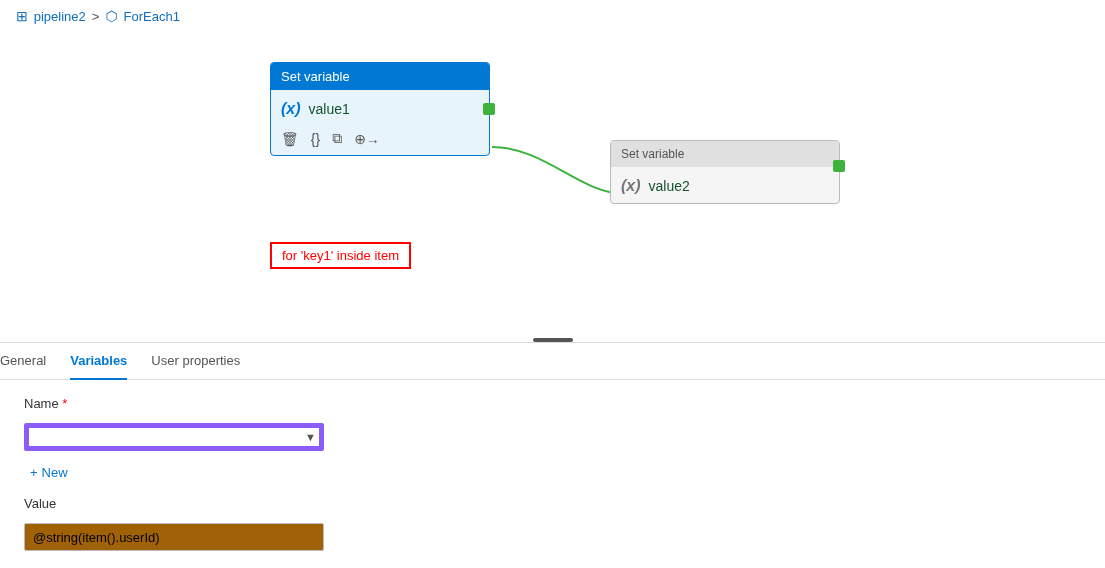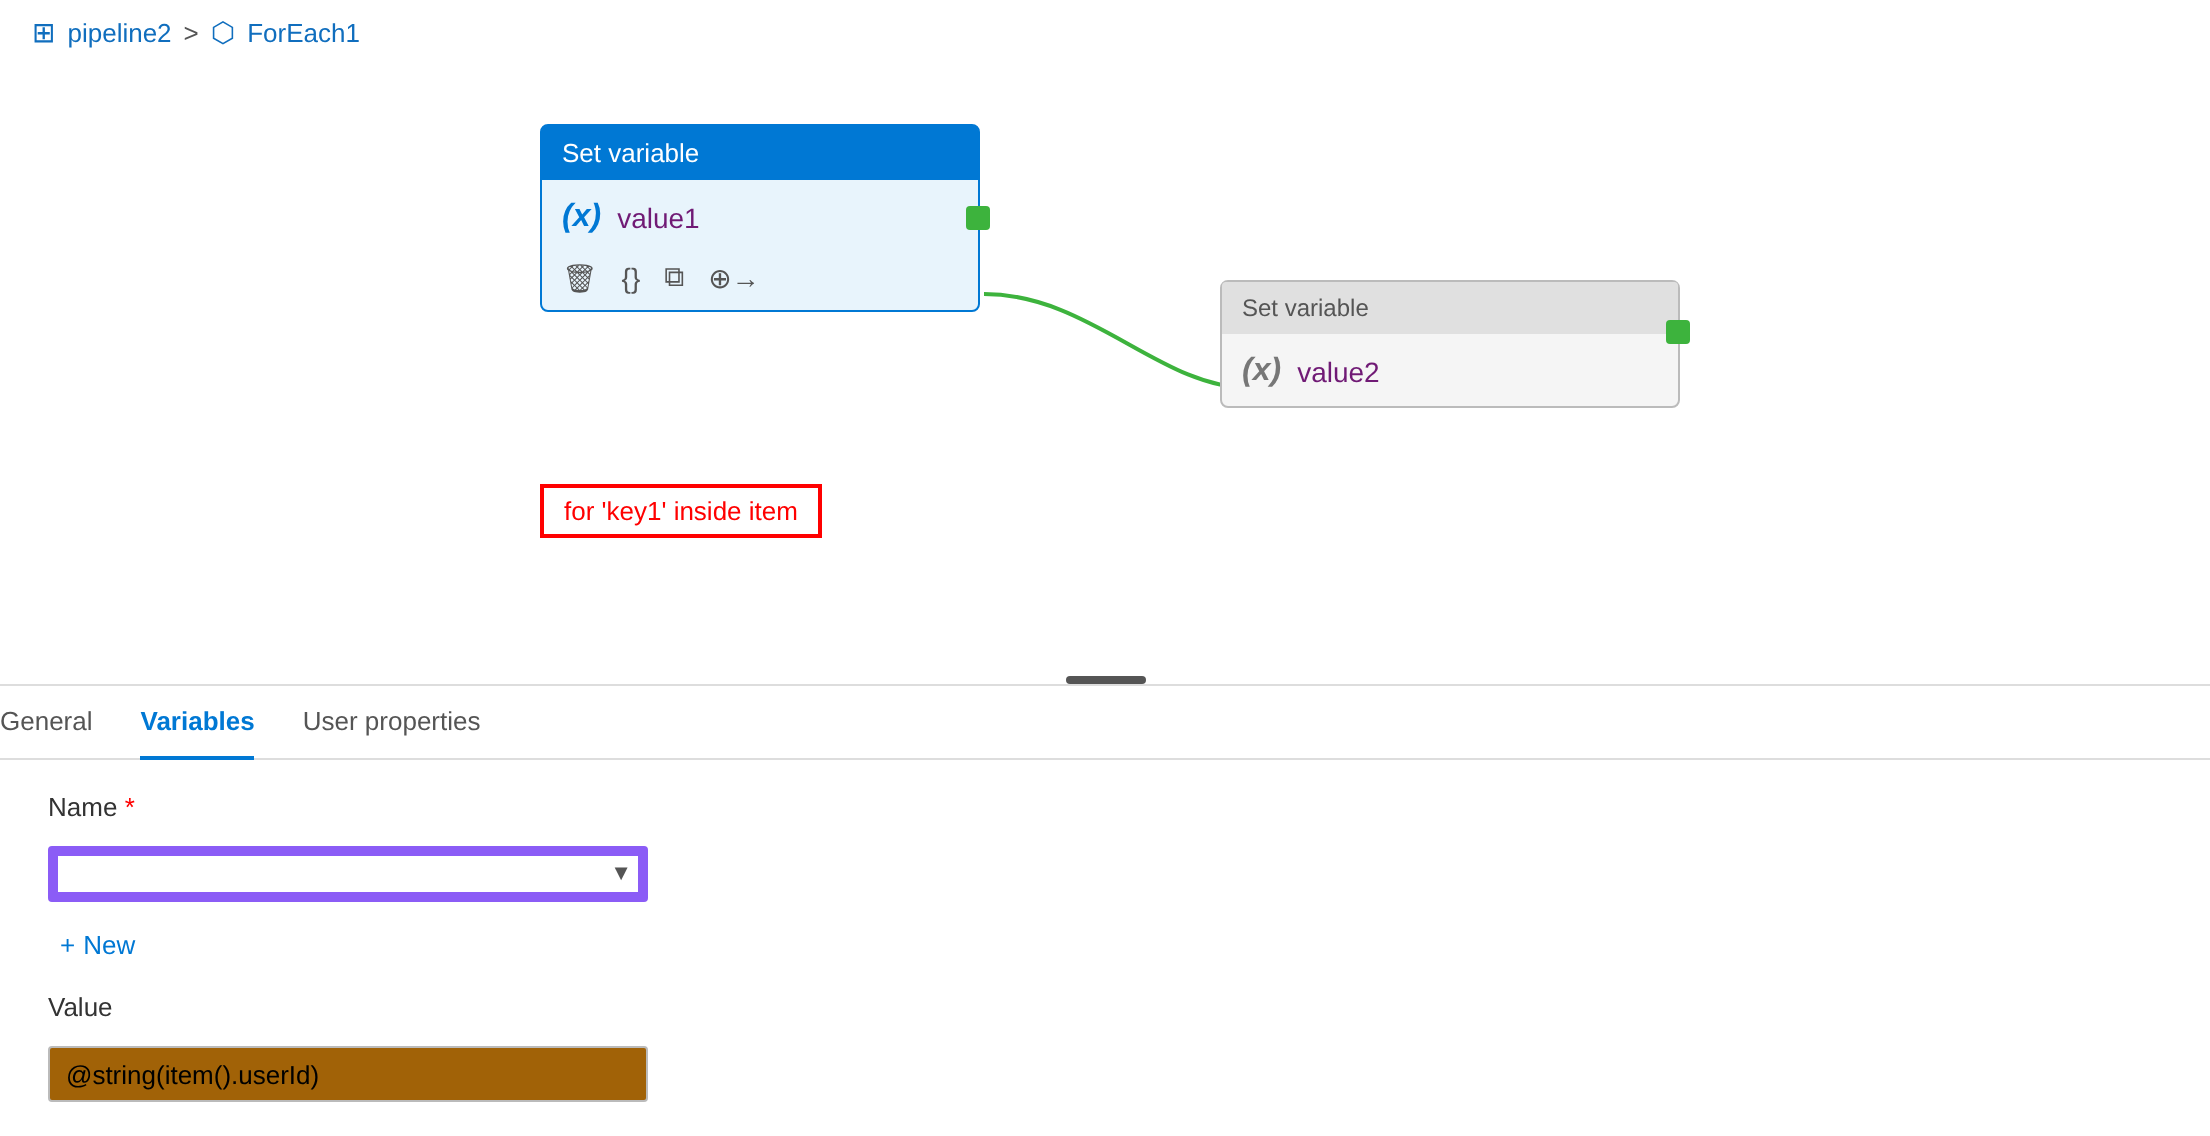--- a/index.html
+++ b/index.html
@@ -96,21 +96,21 @@
 
     .var-icon {
       font-style: italic;
       color: #0078d4;
       font-size: 16px;
       font-weight: 600;
     }
 
     .var-name {
       font-size: 14px;
-      color: #701a75;
+      color: #14532d;
     }
 
     .node-footer {
       display: flex;
       align-items: center;
       padding: 4px 10px 8px 10px;
       gap: 12px;
     }
 
     .footer-icon {

